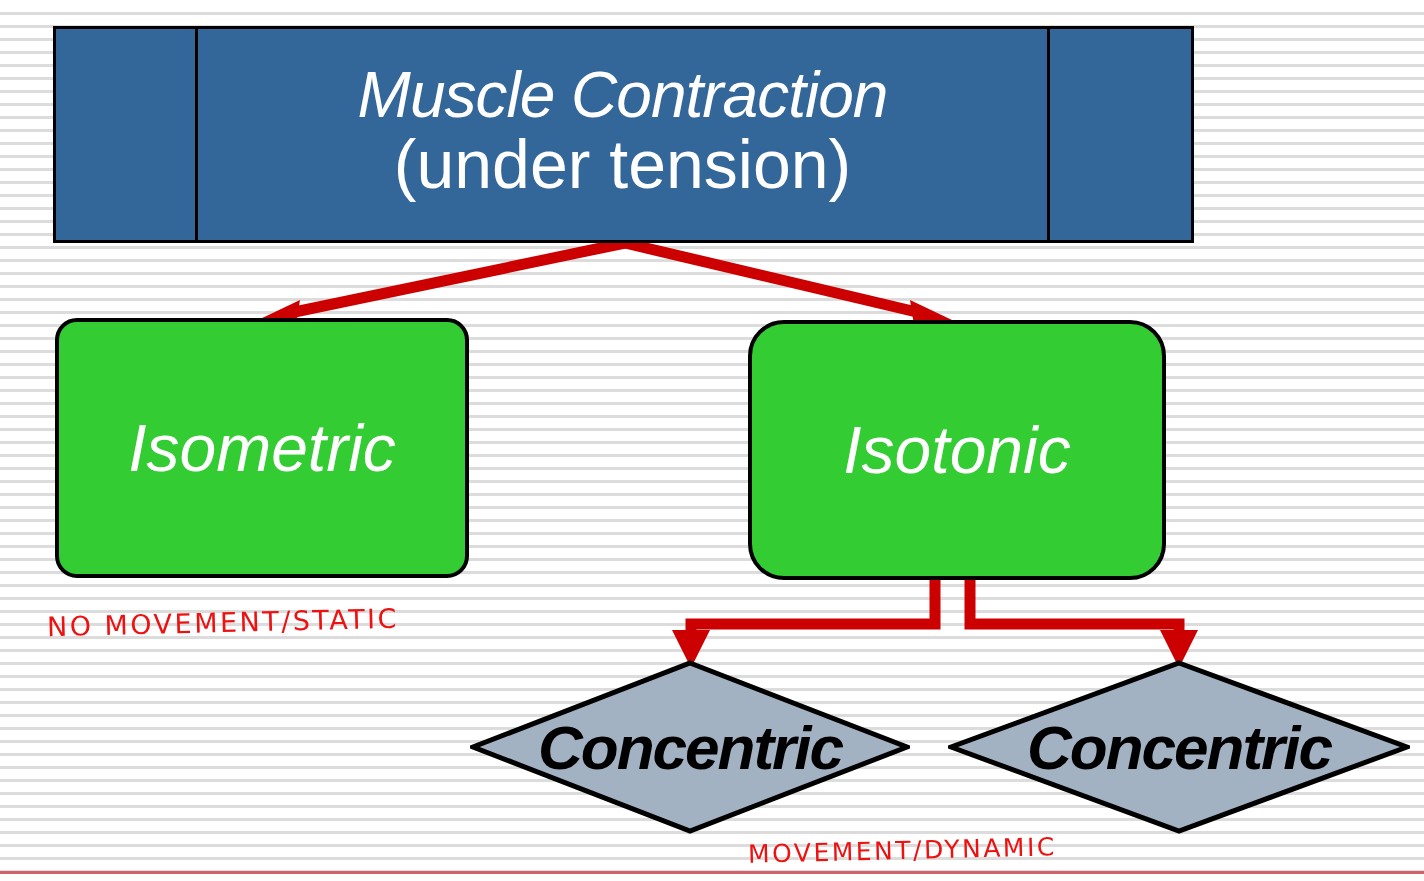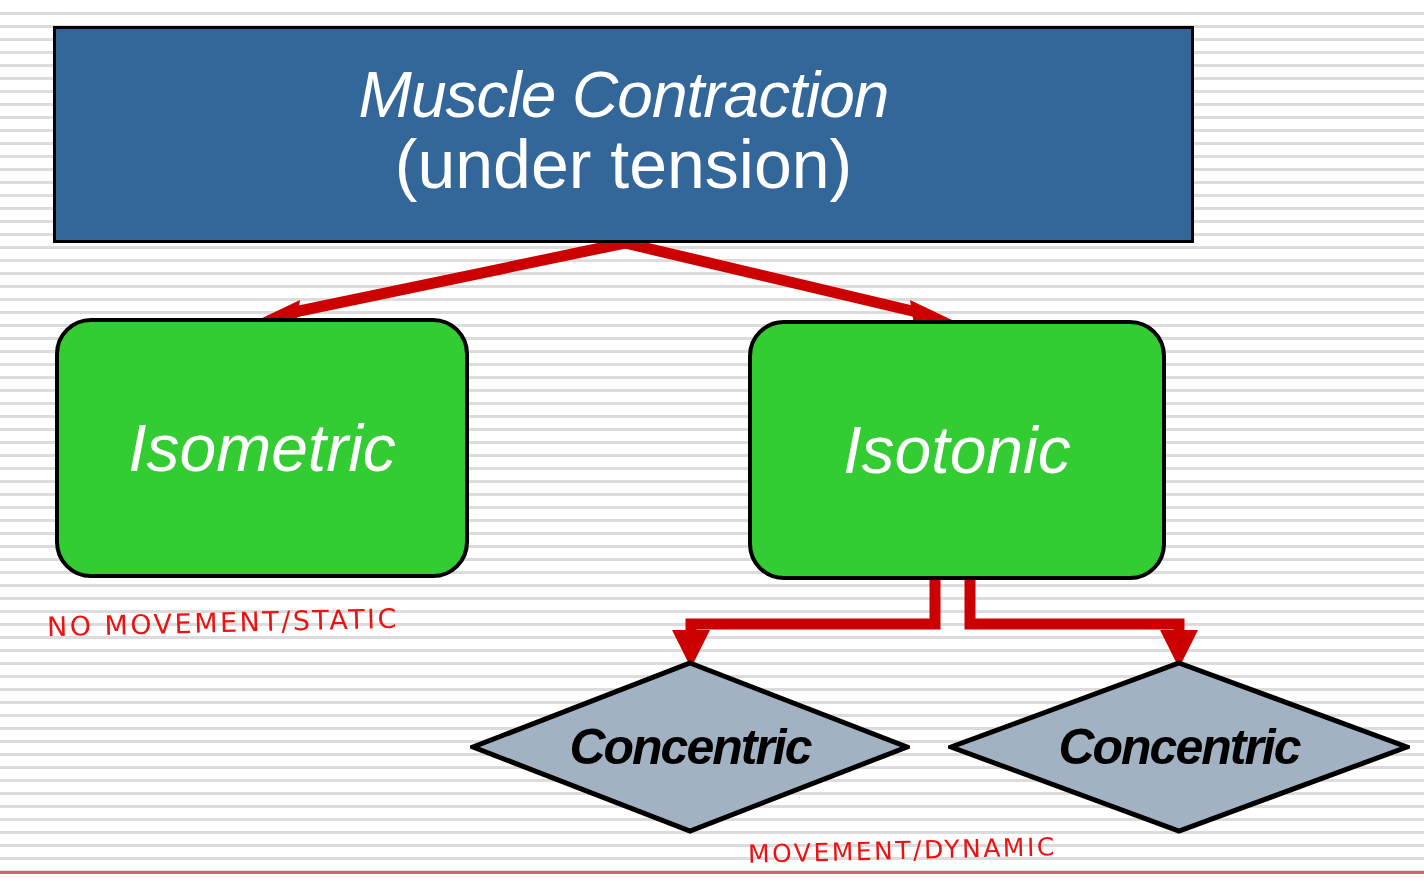--- a/index.html
+++ b/index.html
@@ -46,21 +46,20 @@
     position: absolute;
     left: 53px;
     top: 26px;
     width: 1141px;
     height: 217px;
     background: #336699;
     border: 3px solid #000000;
     box-sizing: border-box;
     display: flex;
     align-items: stretch;
-    flex-direction: column;
   }
   .header-cell-left {
     width: 139px;
     border-right: 3px solid #000000;
     flex: 0 0 auto;
   }
   .header-cell-right {
     width: 141px;
     border-left: 3px solid #000000;
     flex: 0 0 auto;
@@ -104,20 +103,21 @@
     color: #ffffff;
     font-size: 66px;
     font-style: italic;
     white-space: nowrap;
   }
   .green-isometric {
     left: 55px;
     top: 318px;
     width: 414px;
     height: 260px;
+    border-radius: 22px;
   }
   .green-isotonic {
     left: 748px;
     top: 320px;
     width: 418px;
     height: 260px;
     justify-content: center;
   }
 
   
@@ -132,21 +132,21 @@
   .diamond-label {
     position: absolute;
     top: 0;
     left: 0;
     width: 100%;
     height: 100%;
     display: flex;
     align-items: center;
     justify-content: center;
     color: #000000;
-    font-size: 50px;
+    font-size: 62px;
     font-style: italic;
     font-weight: bold;
     white-space: nowrap;
     letter-spacing: -2px;
   }
   .diamond-concentric {
     left: 470px;
     top: 660px;
     width: 440px;
     height: 174px;

